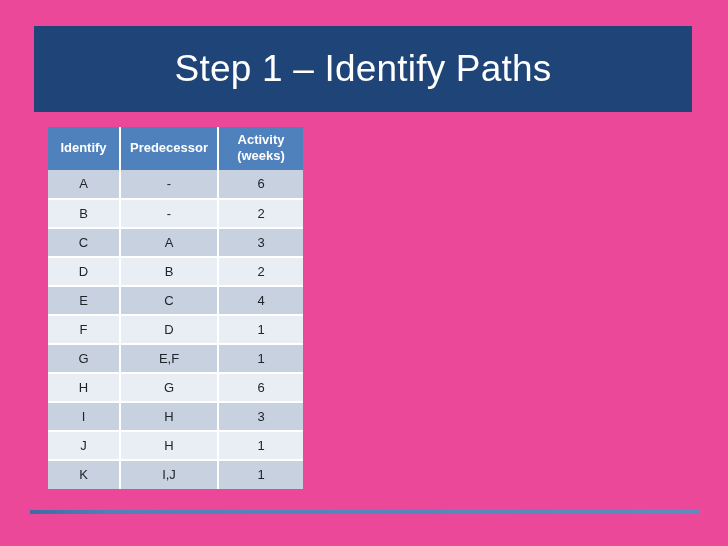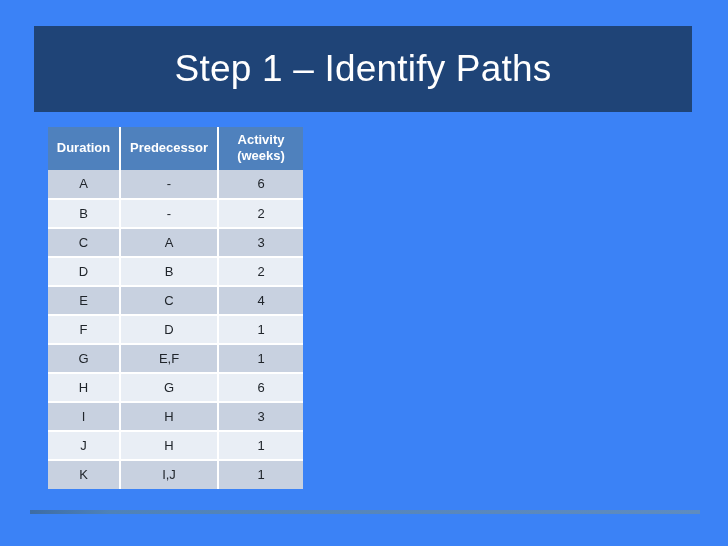--- a/index.html
+++ b/index.html
@@ -11,21 +11,21 @@
     height: 546px;
     background: #ffffff;
     font-family: "Liberation Sans", sans-serif;
     overflow: hidden;
     position: relative;
   }
 
   .slide {
     position: absolute;
     inset: 0;
-    background: #3b82f6;
+    background: #ec4899;
     padding-left: 19px;
   }
 
   
   .title-banner {
     position: absolute;
     left: 34px;
     top: 26px;
     width: 658px;
     height: 86px;
@@ -112,21 +112,21 @@
   </div>
 
   <table class="data-table">
     <colgroup>
       <col class="c-activity">
       <col class="c-pred">
       <col class="c-dur">
     </colgroup>
     <thead>
       <tr>
-        <th>Duration</th>
+        <th>Identify</th>
         <th>Predecessor</th>
         <th>Activity (weeks)</th>
       </tr>
     </thead>
     <tbody>
       <tr class="row-odd">
         <td>A</td>
         <td>-</td>
         <td>6</td>
       </tr>

